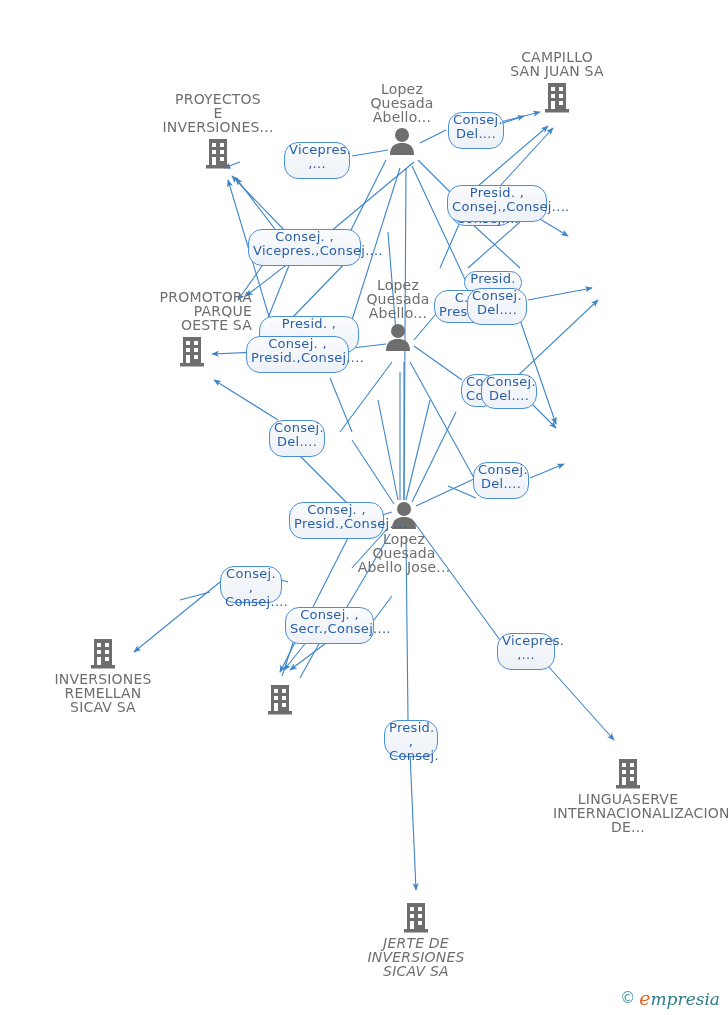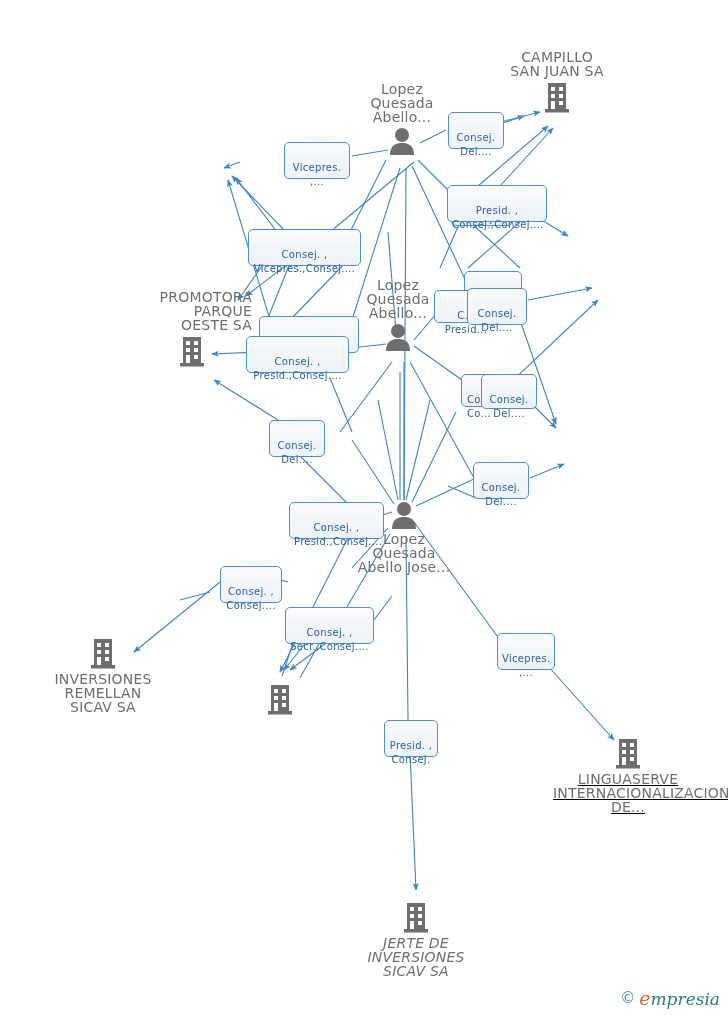--- a/index.html
+++ b/index.html
@@ -37,27 +37,27 @@
   .node.person  .caption{color:#6e6e6e;}
   .node.highlight .caption{color:#6e6e6e;font-weight:bold;}
   .cap-above{margin-bottom:2px;}
   .cap-below{margin-top:2px;}
 
   
   .rolebox{
     position:absolute;
     box-sizing:border-box;
     border:1.3px solid #4a90d9;
-    border-radius:5px;
+    border-radius:14px;
     background:linear-gradient(to bottom,#fbfcfe 0%,#f2f5f9 55%,#eef2f7 100%);
     color:#2a5fa8;
-    font-size:10px;
+    font-size:13px;
     line-height:14px;
     text-align:center;
-    padding:18px 4px 3px 4px;
+    padding:0 4px 3px 4px;
     white-space:pre-line;
     letter-spacing:.3px;
     font-family:"DejaVu Sans", sans-serif;
   }
 
   
   #watermark{
     position:absolute;
     right:8px;bottom:6px;
     display:flex;align-items:center;gap:4px;
@@ -155,20 +155,37 @@
       <line x1="250" y1="596" x2="226" y2="600"></line>
       <line x1="374" y1="620" x2="392" y2="596"></line>
       <line x1="294" y1="640" x2="282" y2="676"></line>
       <line x1="320" y1="642" x2="300" y2="678"></line>
 
       <line x1="210" y1="592" x2="180" y2="600"></line>
       <line x1="476" y1="498" x2="448" y2="486"></line>
     </g>
   </svg>
 
+  <div class="node company" style="left:218px;top:92px;">
+    <span class="caption cap-above">PROYECTOS
+E
+INVERSIONES...</span>
+    <svg class="glyph" width="28" height="34" viewBox="0 0 28 34">
+      <rect x="5" y="3" width="18" height="27" fill="#6e6e6e"></rect>
+      <rect x="2" y="29" width="24" height="3.5" fill="#6e6e6e"></rect>
+      <g fill="#ffffff">
+        <rect x="8" y="7" width="4" height="4"></rect>
+          <rect x="16" y="7" width="4" height="4"></rect>
+        <rect x="8" y="14" width="4" height="4"></rect>
+          <rect x="16" y="14" width="4" height="4"></rect>
+        <rect x="8" y="21" width="4" height="8"></rect>
+          <rect x="16" y="21" width="4" height="4"></rect>
+      </g>
+    </svg>
+  </div>
 
   <div class="node company" style="left:557px;top:50px;">
     <span class="caption cap-above">CAMPILLO
 SAN JUAN SA</span>
     <svg class="glyph" width="28" height="34" viewBox="0 0 28 34">
       <rect x="5" y="3" width="18" height="27" fill="#6e6e6e"></rect>
       <rect x="2" y="29" width="24" height="3.5" fill="#6e6e6e"></rect>
       <g fill="#ffffff">
         <rect x="8" y="7" width="4" height="4"></rect>
           <rect x="16" y="7" width="4" height="4"></rect>
@@ -226,21 +243,21 @@
         <rect x="8" y="7" width="4" height="4"></rect>
           <rect x="16" y="7" width="4" height="4"></rect>
         <rect x="8" y="14" width="4" height="4"></rect>
           <rect x="16" y="14" width="4" height="4"></rect>
         <rect x="8" y="21" width="4" height="8"></rect>
           <rect x="16" y="21" width="4" height="4"></rect>
       </g>
     </svg>
   </div>
 
-  <div class="node company" style="left:628px;top:736px;width:150px;margin-left:-75px;text-decoration:underline;">
+  <div class="node company" style="left:628px;top:756px;width:150px;margin-left:-75px;">
     <svg class="glyph" width="28" height="34" viewBox="0 0 28 34">
       <rect x="5" y="3" width="18" height="27" fill="#6e6e6e"></rect>
       <rect x="2" y="29" width="24" height="3.5" fill="#6e6e6e"></rect>
       <g fill="#ffffff">
         <rect x="8" y="7" width="4" height="4"></rect>
           <rect x="16" y="7" width="4" height="4"></rect>
         <rect x="8" y="14" width="4" height="4"></rect>
           <rect x="16" y="14" width="4" height="4"></rect>
         <rect x="8" y="21" width="4" height="8"></rect>
           <rect x="16" y="21" width="4" height="4"></rect>

